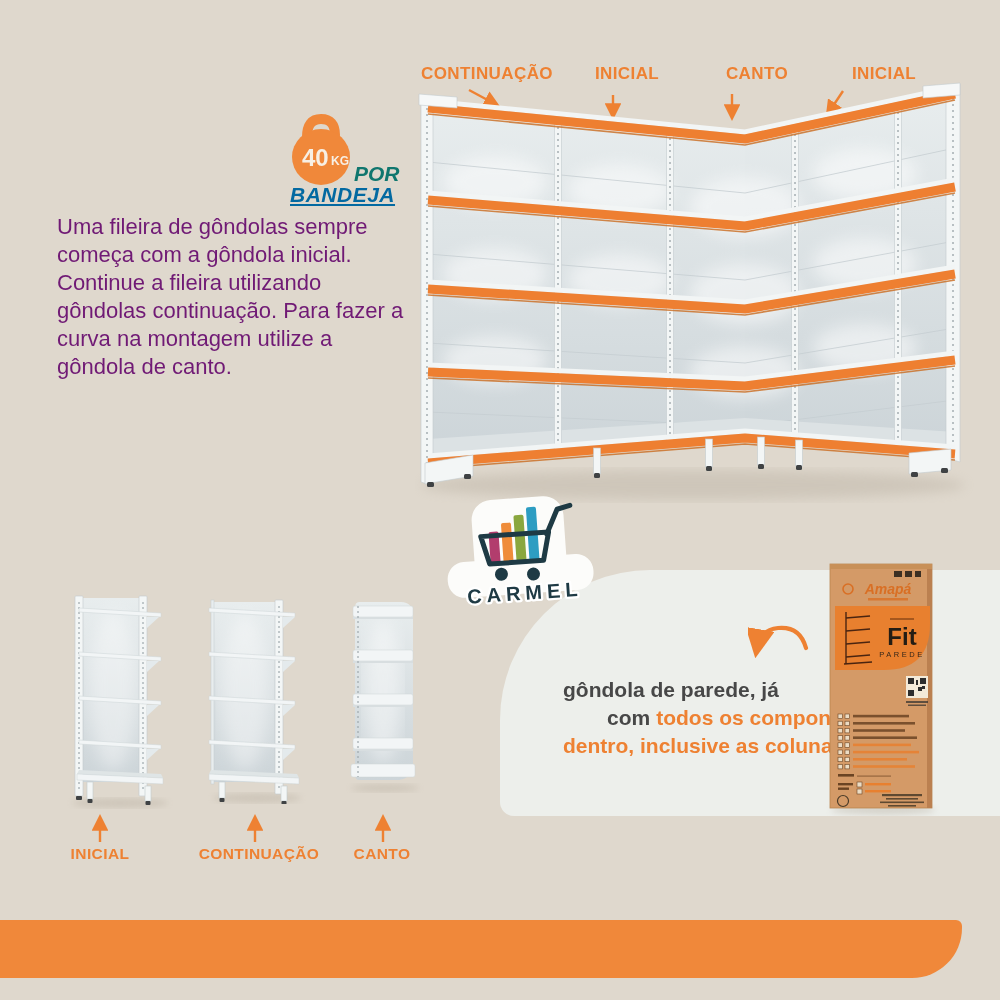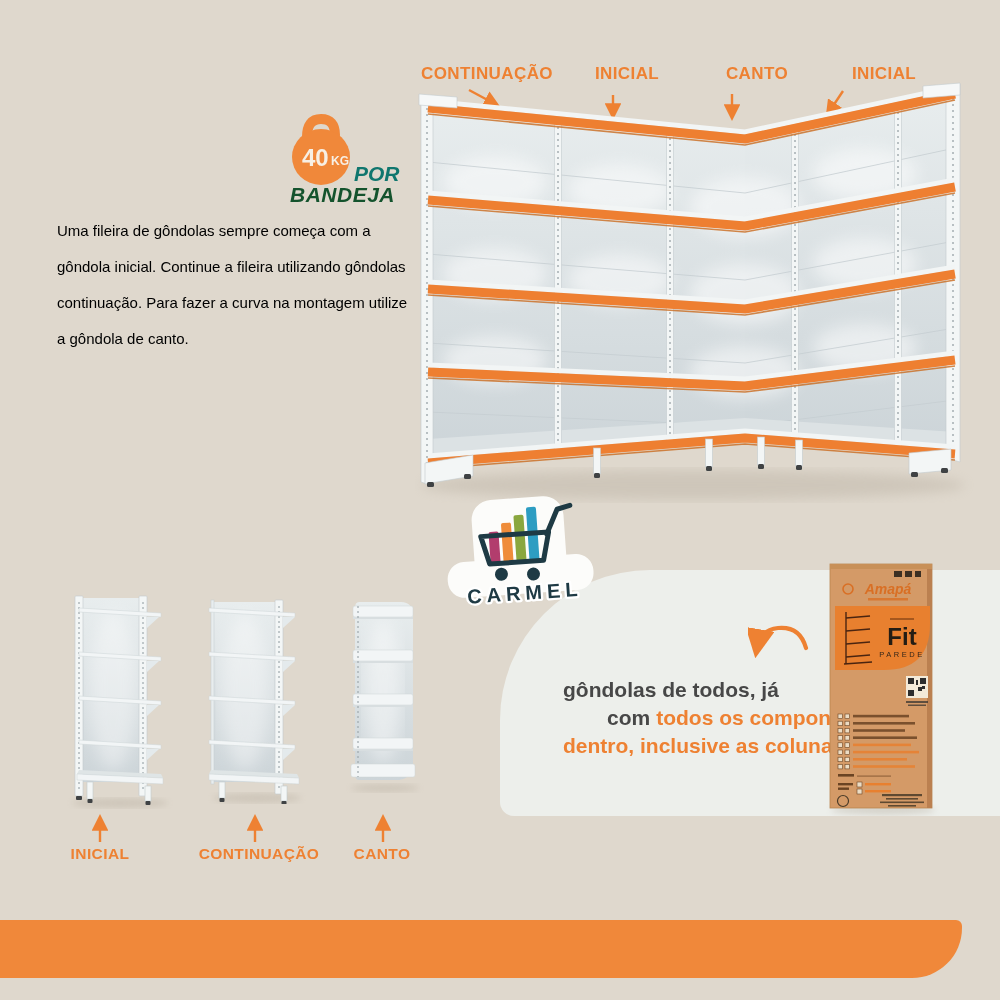--- a/index.html
+++ b/index.html
@@ -20,24 +20,24 @@
   }
   
   .title { position:absolute; left:58px; top:96px; line-height:42px;
            font-size:35px; font-weight:bold; letter-spacing:0.5px; color:#4d4f4c; }
   .title .light { color:#a3a29b; }
   
   .weight-badge { position:absolute; left:285px; top:113px; width:120px; height:105px; }
   .weight-badge .por { position:absolute; left:69px; top:49px;
       font-size:21px; font-weight:bold; font-style:italic; color:#0f766e; }
   .weight-badge .bandeja { position:absolute; left:5px; top:70px;
-      font-size:21px; font-weight:bold; font-style:italic; color:#14532d; letter-spacing:0.5px;}
+      font-size:21px; font-weight:bold; font-style:italic; color:#0369a1; letter-spacing:0.5px;text-decoration:underline;}
   
   .intro { position:absolute; left:57px; top:213px; width:358px;
-           font-size:15px; line-height:36px; color:#000000; }
+           font-size:22px; line-height:28px; color:#701a75; }
   .intro p + p { margin-top:18px; }
   
   .diag-label { position:absolute; top:64px; transform:translateX(-50%);
       font-size:17px; font-weight:bold; color:#ee8132; letter-spacing:0.4px; white-space:nowrap; }
   .gondola-main { position:absolute; left:415px; top:82px; width:560px; height:430px; }
   .diag-arrows { position:absolute; left:440px; top:85px; width:480px; height:45px; }
   
   .brand-badge { position:absolute; left:440px; top:496px; width:158px; height:114px; }
   
   .thumb { position:absolute; }
@@ -312,21 +312,21 @@
 
   <div class="thumb-label" style="left:100px">INICIAL</div>
   <div class="thumb-label" style="left:259px">CONTINUAÇÃO</div>
   <div class="thumb-label" style="left:382px">CANTO</div>
 
   <svg class="pack-arrow" viewBox="0 0 64 56">
     <path d="M58,26 Q52,4 30,6 Q12,8 9,26" stroke="#ee8132" stroke-width="4.2" fill="none" stroke-linecap="round" marker-end="url(#mArrow)"></path>
   </svg>
 
   <div class="pack-text">
-    <div>gôndolas de todos, já</div>
+    <div>gôndola de parede, já</div>
     <div>
       <span class="dark">com</span><span class="orange">todos os componentes</span>
     </div>
     <div class="orange">dentro, inclusive as colunas.</div>
   </div>
 
   <svg class="box-photo" viewBox="0 0 114 258">
     <ellipse cx="57" cy="252" rx="52" ry="5" fill="#a99f8f" opacity="0.35" filter="url(#blur3)"></ellipse>
     <rect x="4" y="6" width="102" height="244" fill="#d49a67" stroke="#b9854f" stroke-width="0.8"></rect>
     <rect x="101" y="6" width="5" height="244" fill="#bb8050"></rect>

